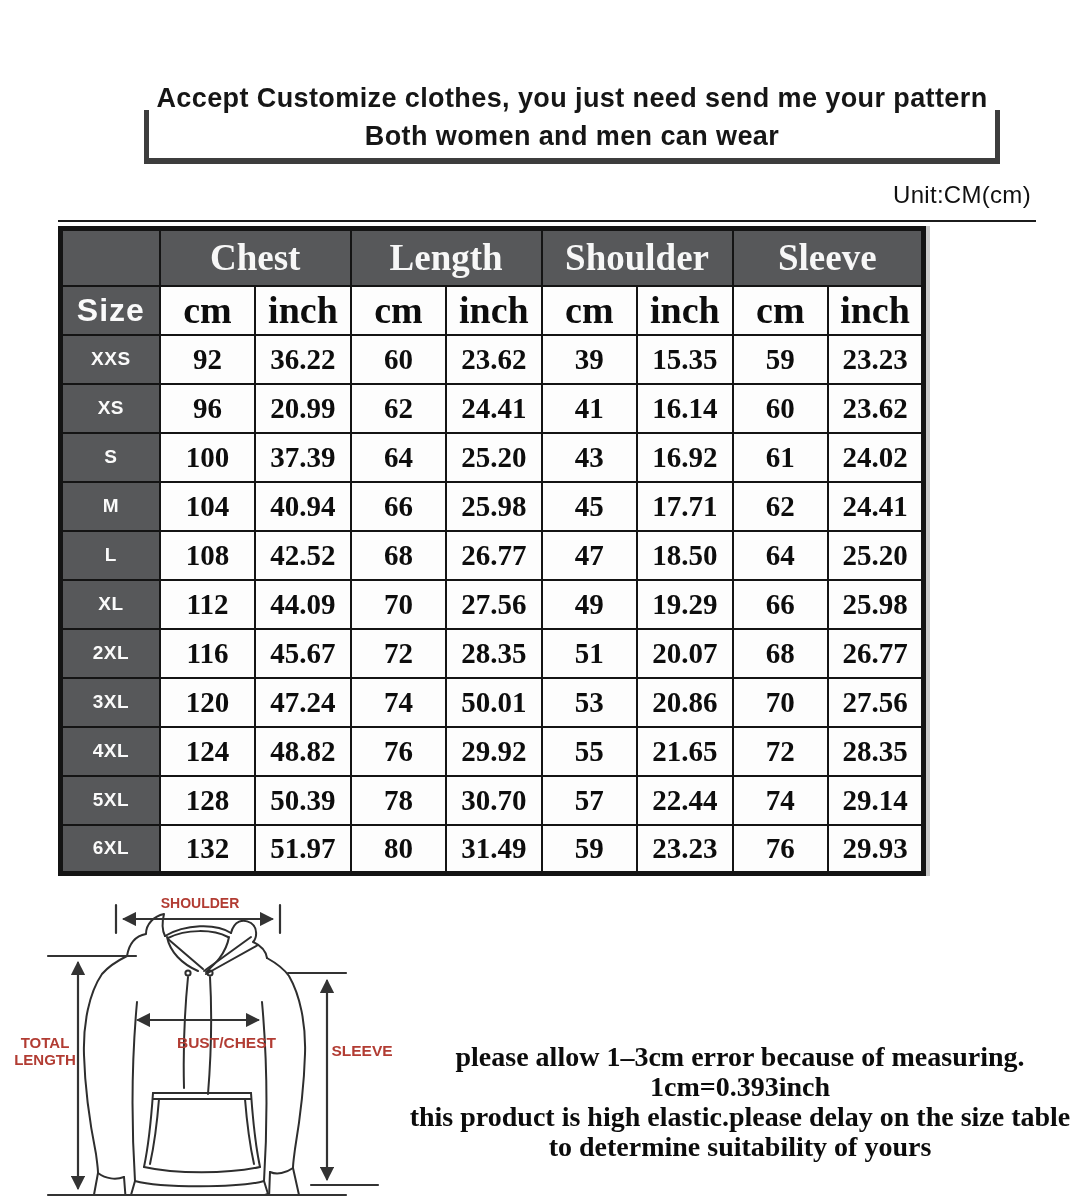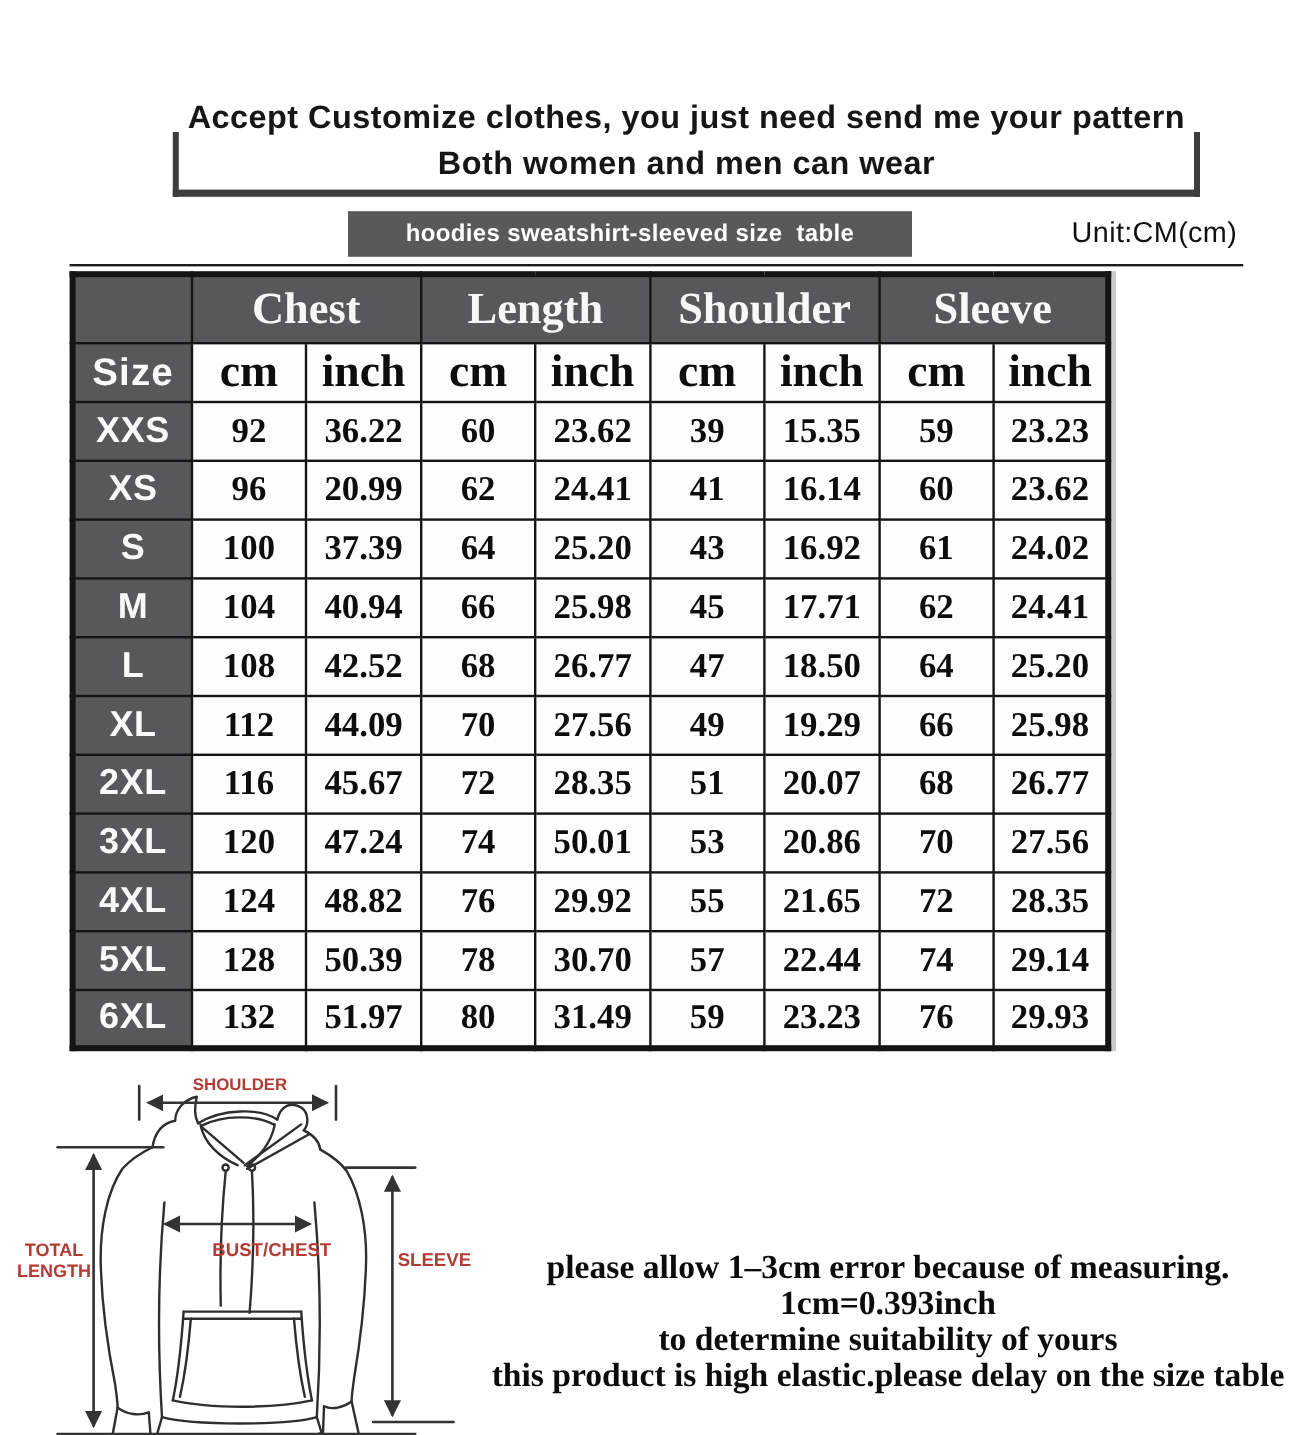--- a/index.html
+++ b/index.html
@@ -72,21 +72,21 @@
   }
   th.group{
     background:var(--dark_cell);color:#f7f7f7;
     font-family:"Liberation Serif",serif;font-size:37px;font-weight:bold;
   }
   th.size-head{font-size:32px;font-weight:bold;letter-spacing:1px;}
   th.unit-cell{
     background:#fdfdfd;color:#0d0d0d;
     font-family:"Liberation Serif",serif;font-size:38px;font-weight:bold;
   }
-  .size-table tbody th.size-col{font-size:30px;font-weight:bold;letter-spacing:.5px;}
+  .size-table tbody th.size-col{font-size:19px;font-weight:bold;letter-spacing:.5px;}
   .size-table tbody td{
     background:#fdfdfd;color:#0d0d0d;
     font-family:"Liberation Serif",serif;font-size:29px;font-weight:bold;
   }
 
   
   .diagram{position:absolute;left:0;top:860px;width:420px;height:336px;}
   .diagram svg{position:absolute;left:0;top:0;}
   .d-label{
     position:absolute;color:var(--label_red);font-weight:bold;
@@ -107,21 +107,20 @@
 </style>
 </head>
 <body>
 
 <div class="page">
 
   <div class="bracket"></div>
   <div class="headline l1">Accept Customize clothes, you just need send me your pattern</div>
   <div class="headline l2">Both women and men can wear</div>
 
-  <div class="size-bar">hoodies sweatshirt-sleeved size  table</div>
   <div class="unit-label">Unit:CM(cm)</div>
 
   <div class="topline"></div>
   <table class="size-table">
     <colgroup>
       <col class="c-size">
       <col class="c-val">
         <col class="c-val">
         <col class="c-val">
         <col class="c-val">
@@ -338,17 +337,17 @@
     </svg>
     <div class="d-label lbl-shoulder">SHOULDER</div>
     <div class="d-label lbl-total">TOTAL LENGTH</div>
     <div class="d-label lbl-bust">BUST/CHEST</div>
     <div class="d-label lbl-sleeve">SLEEVE</div>
   </div>
 
   <div class="notes">
     <div>please allow 1–3cm error because of measuring.</div>
     <div>1cm=0.393inch</div>
+    <div>this product is high elastic.please delay on the size table</div>
     <div>to determine suitability of yours</div>
-    <div>this product is high elastic.please delay on the size table</div>
   </div>
 
 </div>
 
 </body></html>

